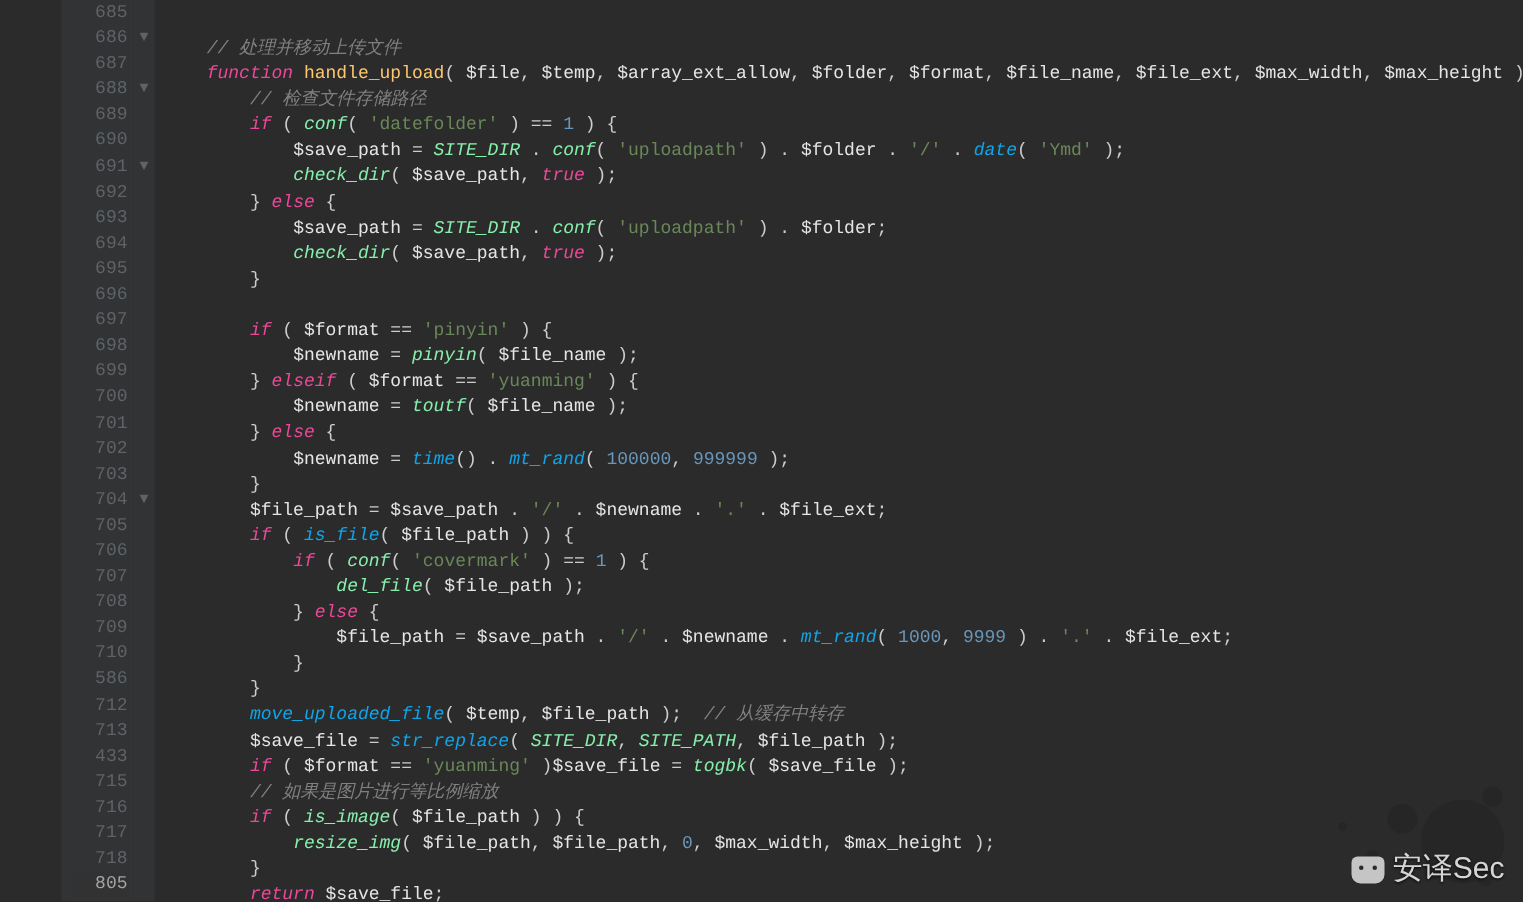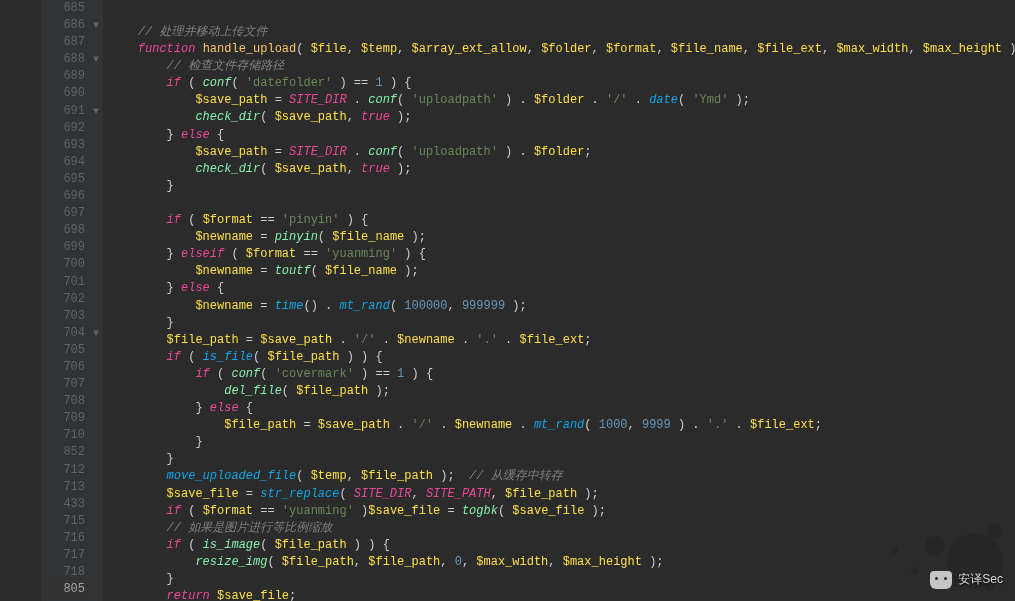--- a/index.html
+++ b/index.html
@@ -38,39 +38,39 @@
   flex: 1;
   margin-top: 24px;
 }
 .code .row { height: 17.1px; }
 .row.cur { background: #323232; }
 .gutter .ln.cur { background: #323232; color: #a4a3a3; }
 
 .c-comment { color: #808080; font-style: italic; }
 .c-kw      { color: #ec4899; font-style: italic; }
 .c-fn      { color: #ffc66d; }
-.c-var     { color: #fde047; }
+.c-var     { color: #e5e5e5; }
 .c-str     { color: #6a8759; }
 .c-num     { color: #6897bb; }
-.c-const   { color: #ec4899; font-style: italic; }
+.c-const   { color: #86efac; font-style: italic; }
 .c-punc    { color: #cccccc; }
 .c-call    { color: #86efac; font-style: italic; }
 .c-yellow  { color: #0ea5e9; font-style: italic; }
 
 .watermark {
   position: absolute;
   right: 12px;
   bottom: 12px;
   display: flex;
   align-items: center;
   gap: 6px;
   color: #e8e8e8;
   opacity: 0.9;
   font-family: sans-serif;
-  font-size: 12px;
+  font-size: 20px;
   text-shadow: 0 1px 2px #000;
 }
 .wm-icon {
   width: 22px; height: 18px;
   background: #d6d6d6;
   border-radius: 4px 4px 6px 6px;
   position: relative;
 }
 .wm-icon::before, .wm-icon::after {
   content: ''; position: absolute; width: 3px; height: 3px;
@@ -110,21 +110,21 @@
       <div class="ln">701</div>
       <div class="ln">702</div>
       <div class="ln">703</div>
       <div class="ln">704</div>
       <div class="ln">705</div>
       <div class="ln">706</div>
       <div class="ln">707</div>
       <div class="ln">708</div>
       <div class="ln">709</div>
       <div class="ln">710</div>
-      <div class="ln">852</div>
+      <div class="ln">586</div>
       <div class="ln">712</div>
       <div class="ln">713</div>
       <div class="ln">433</div>
       <div class="ln">715</div>
       <div class="ln">716</div>
       <div class="ln">717</div>
       <div class="ln">718</div>
       <div class="ln cur">805</div>
     </div>
   <div class="fold-col">

